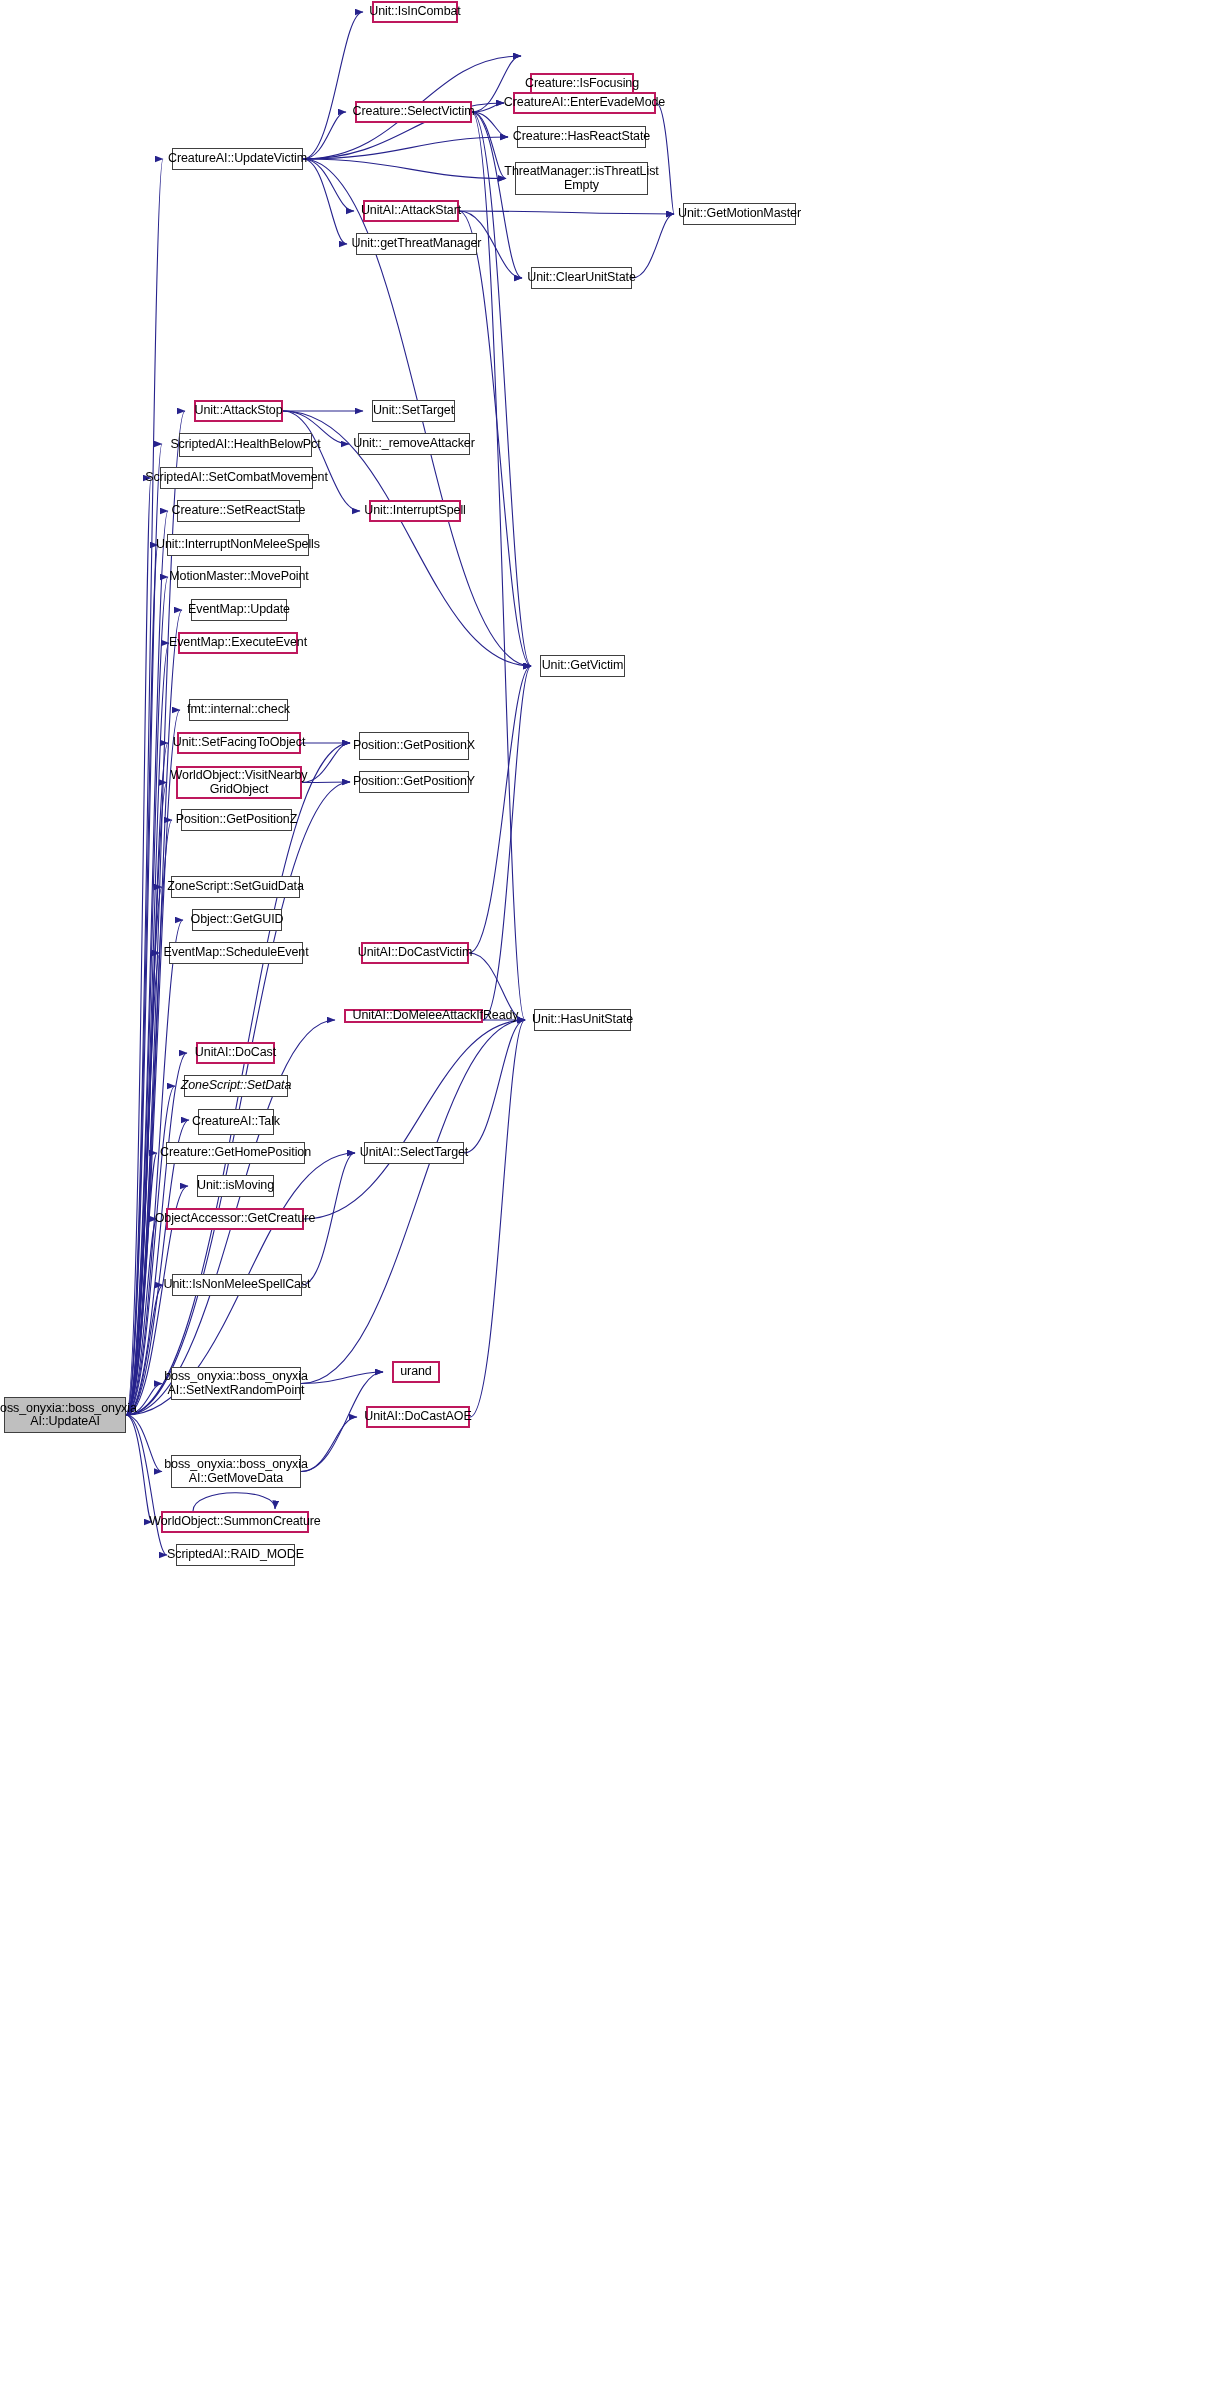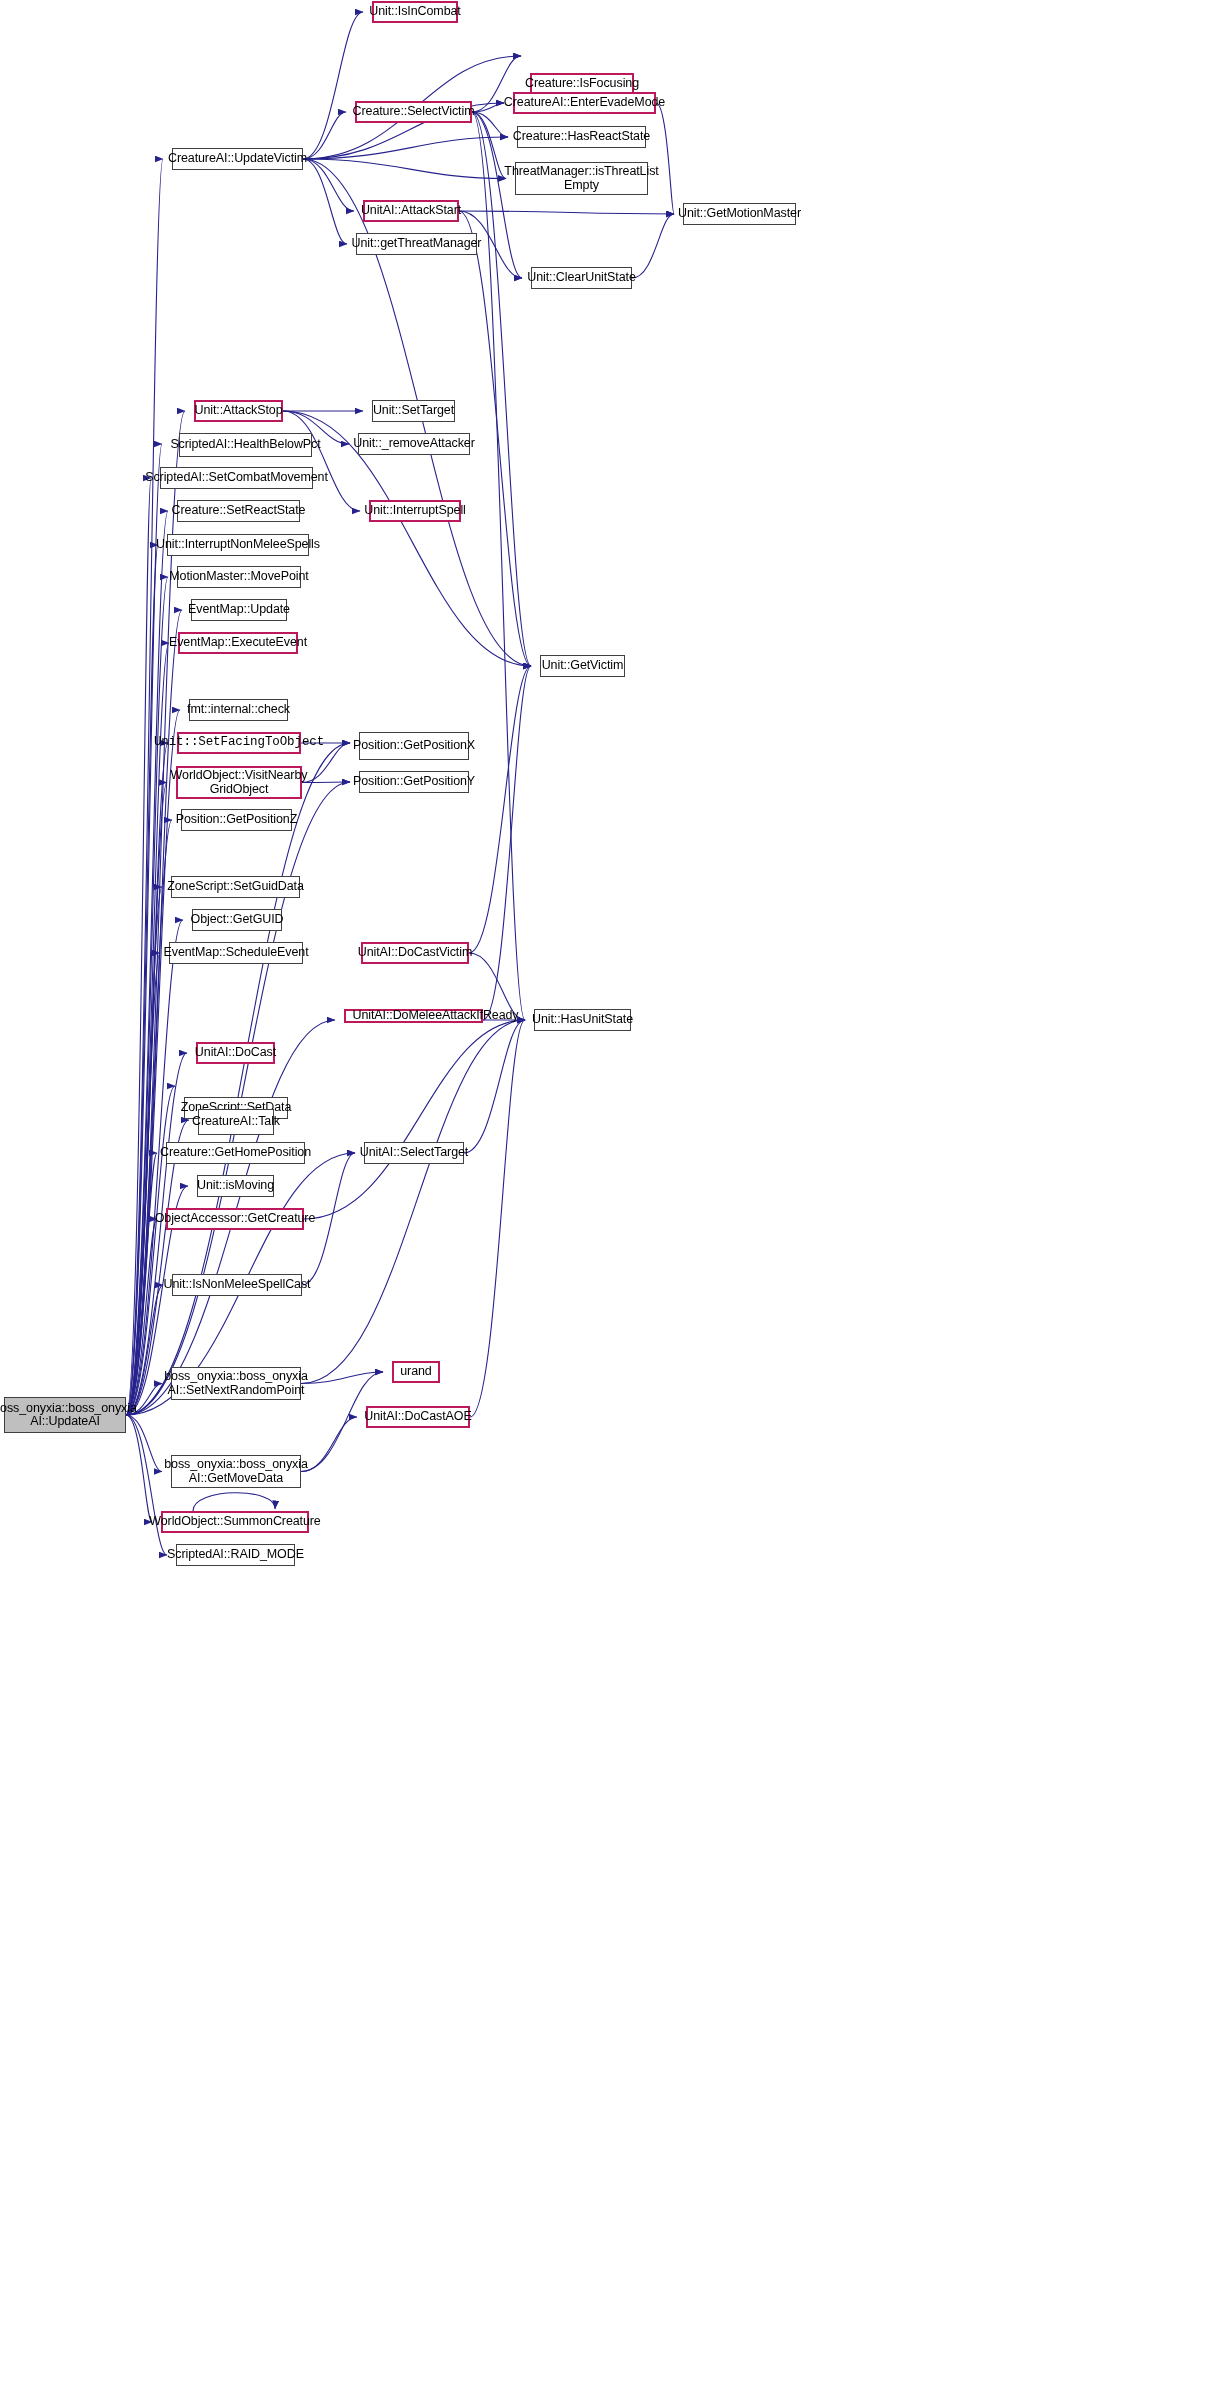--- a/index.html
+++ b/index.html
@@ -150,34 +150,34 @@
     <div class="node" style="left: 179px; top: 433px; width: 133px; height: 24px;">ScriptedAI::HealthBelowPct</div>
     <div class="node" style="left: 160px; top: 467px; width: 153px; height: 22px;">ScriptedAI::SetCombatMovement</div>
     <div class="node" style="left: 177px; top: 500px; width: 123px; height: 22px;">Creature::SetReactState</div>
     <div class="node red" style="left: 369px; top: 500px; width: 92px; height: 22px;">Unit::InterruptSpell</div>
     <div class="node" style="left: 167px; top: 534px; width: 142px; height: 22px;">Unit::InterruptNonMeleeSpells</div>
     <div class="node" style="left: 177px; top: 566px; width: 124px; height: 22px;">MotionMaster::MovePoint</div>
     <div class="node" style="left: 191px; top: 599px; width: 96px; height: 22px;">EventMap::Update</div>
     <div class="node red" style="left: 178px; top: 632px; width: 120px; height: 22px;">EventMap::ExecuteEvent</div>
     <div class="node" style="left: 540px; top: 655px; width: 85px; height: 22px;">Unit::GetVictim</div>
     <div class="node" style="left: 189px; top: 699px; width: 99px; height: 22px;">fmt::internal::check</div>
-    <div class="node red" style="left: 177px; top: 732px; width: 124px; height: 22px; font-family: Liberation Mono, monospace;">Unit::SetFacingToObject</div>
+    <div class="node red" style="left: 177px; top: 732px; width: 124px; height: 22px;">Unit::SetFacingToObject</div>
     <div class="node" style="left: 359px; top: 732px; width: 110px; height: 28px;">Position::GetPositionX</div>
     <div class="node red" style="left: 176px; top: 766px; width: 126px; height: 33px;">WorldObject::VisitNearby
 GridObject</div>
     <div class="node" style="left: 359px; top: 771px; width: 110px; height: 22px;">Position::GetPositionY</div>
     <div class="node" style="left: 181px; top: 809px; width: 111px; height: 22px;">Position::GetPositionZ</div>
     <div class="node" style="left: 171px; top: 876px; width: 129px; height: 22px;">ZoneScript::SetGuidData</div>
     <div class="node" style="left: 192px; top: 909px; width: 90px; height: 22px;">Object::GetGUID</div>
     <div class="node" style="left: 169px; top: 942px; width: 134px; height: 22px;">EventMap::ScheduleEvent</div>
     <div class="node red" style="left: 361px; top: 942px; width: 108px; height: 22px;">UnitAI::DoCastVictim</div>
     <div class="node red" style="left: 344px; top: 1009px; width: 139px; height: 14px; padding-left: 44px;">UnitAI::DoMeleeAttackIfReady</div>
     <div class="node" style="left: 534px; top: 1009px; width: 97px; height: 22px;">Unit::HasUnitState</div>
     <div class="node red" style="left: 196px; top: 1042px; width: 79px; height: 22px;">UnitAI::DoCast</div>
-    <div class="node" style="left: 184px; top: 1097px; width: 104px; height: 22px;">ZoneScript::SetData</div>
+    <div class="node" style="left: 184px; top: 1075px; width: 104px; height: 22px; font-style: italic;">ZoneScript::SetData</div>
     <div class="node" style="left: 198px; top: 1109px; width: 76px; height: 26px;">CreatureAI::Talk</div>
     <div class="node" style="left: 166px; top: 1142px; width: 139px; height: 22px;">Creature::GetHomePosition</div>
     <div class="node" style="left: 364px; top: 1142px; width: 100px; height: 22px;">UnitAI::SelectTarget</div>
     <div class="node" style="left: 197px; top: 1175px; width: 77px; height: 22px;">Unit::isMoving</div>
     <div class="node red" style="left: 166px; top: 1208px; width: 138px; height: 22px;">ObjectAccessor::GetCreature</div>
     <div class="node" style="left: 172px; top: 1274px; width: 130px; height: 22px;">Unit::IsNonMeleeSpellCast</div>
     <div class="node" style="left: 171px; top: 1367px; width: 130px; height: 33px;">boss_onyxia::boss_onyxia
 AI::SetNextRandomPoint</div>
     <div class="node red" style="left: 392px; top: 1361px; width: 48px; height: 22px;">urand</div>
     <div class="node red" style="left: 366px; top: 1406px; width: 104px; height: 22px;">UnitAI::DoCastAOE</div>

